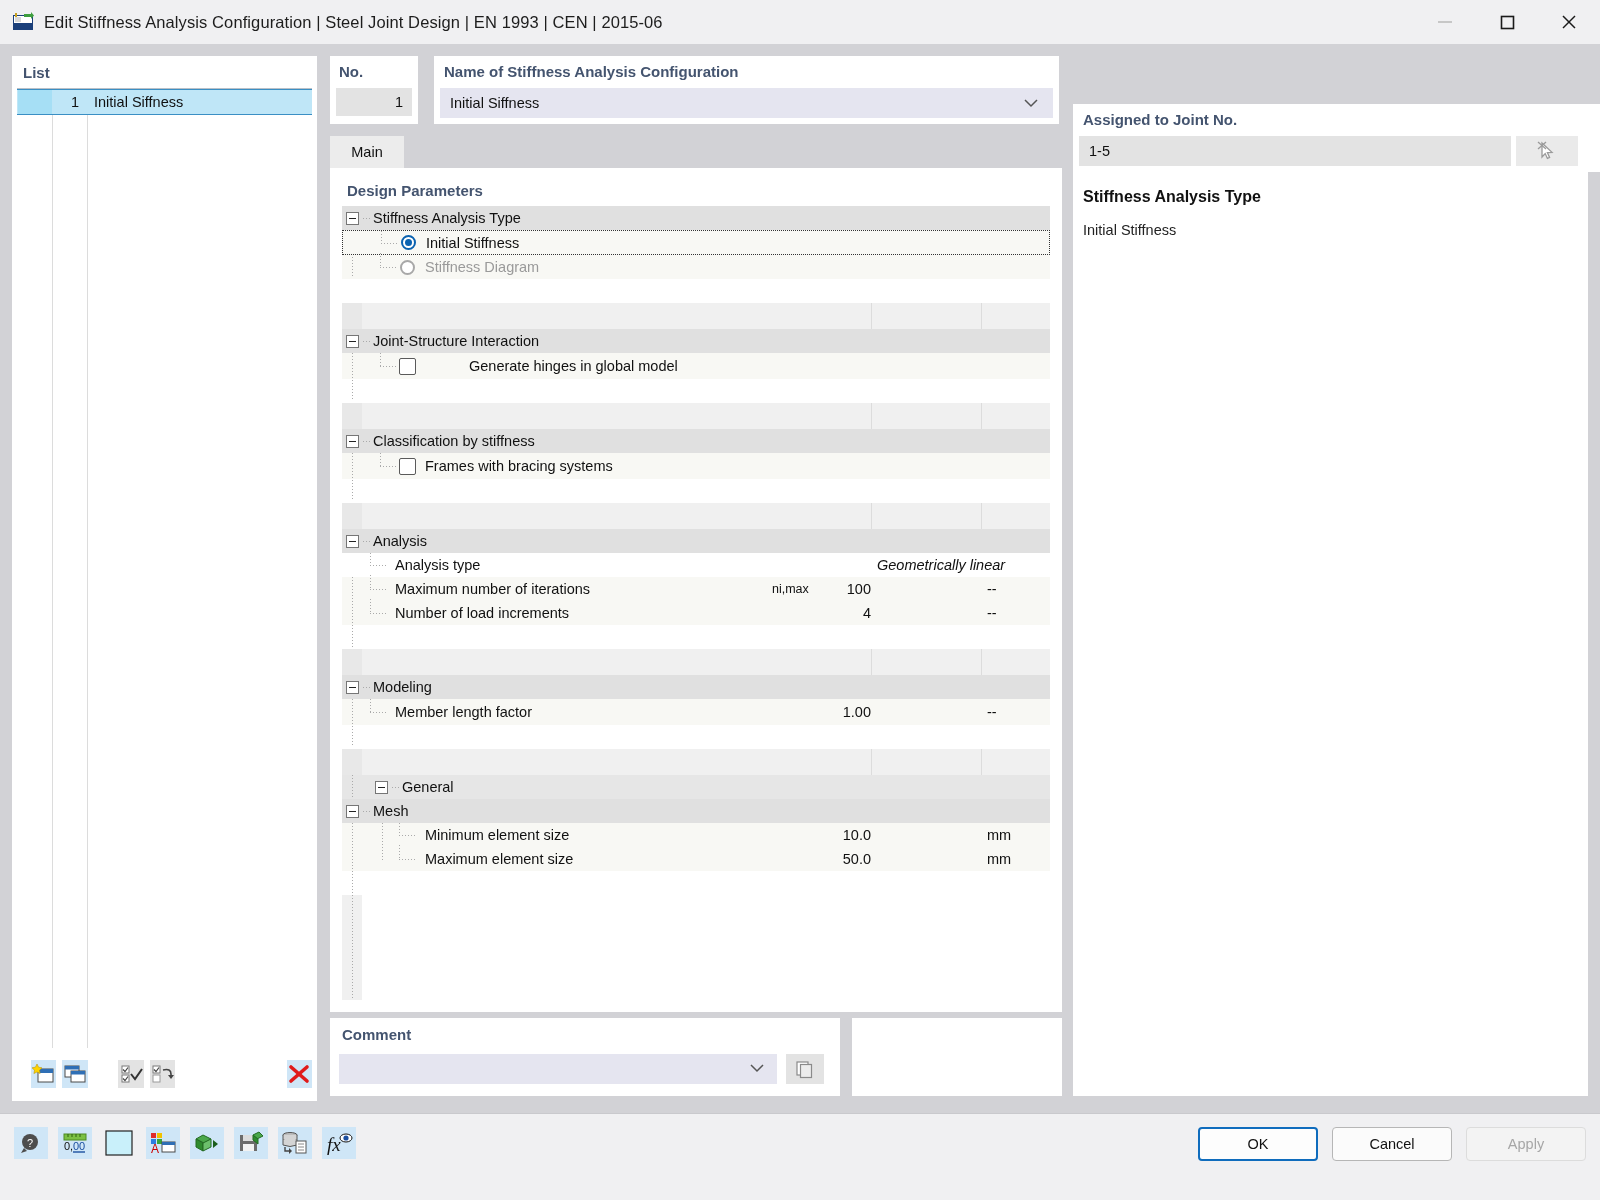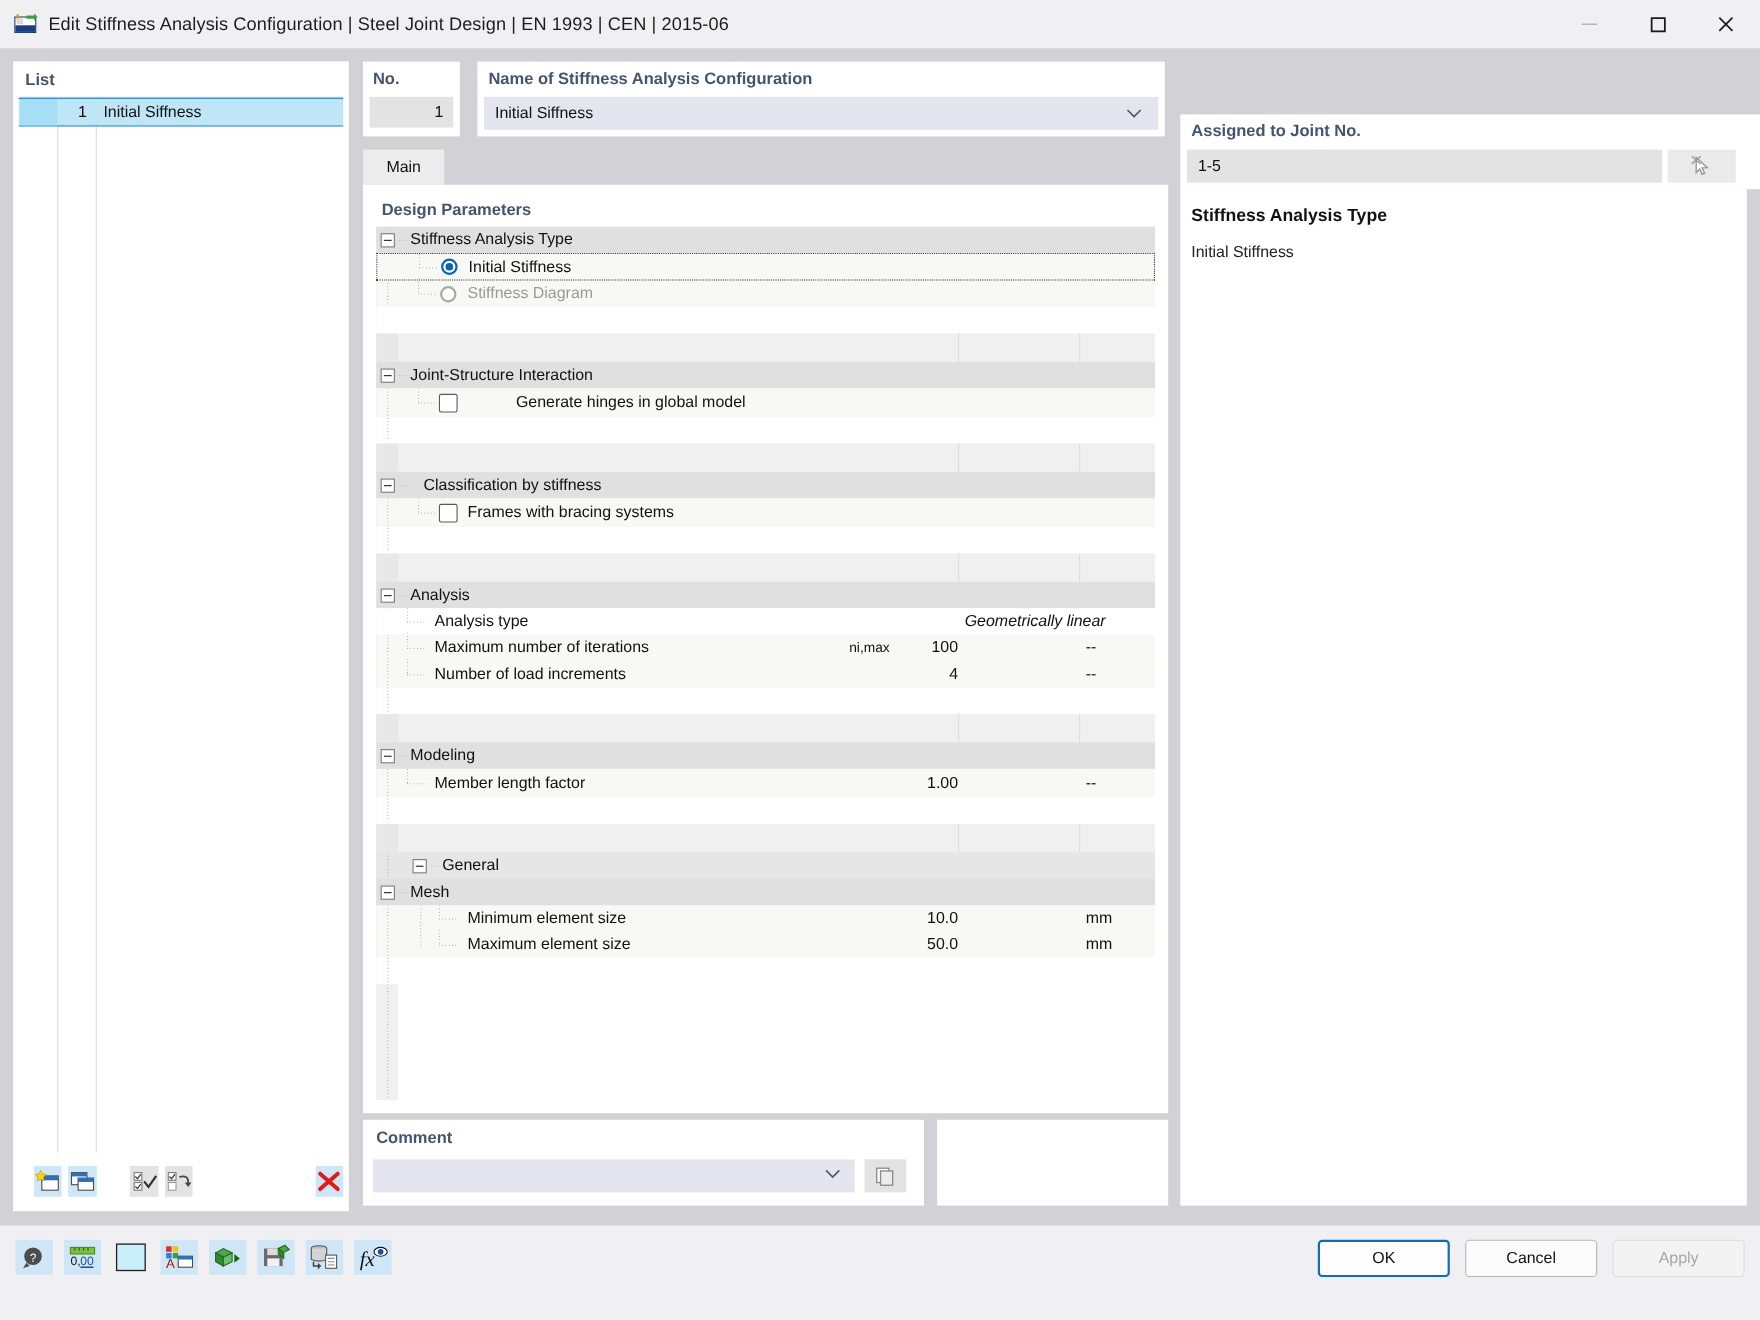--- a/index.html
+++ b/index.html
@@ -422,21 +422,21 @@
         <span class="cbox" style="position:absolute; left:57px;"></span>
         <span class="rlabel" style="left:83px;margin-left:44px;">Generate hinges in global model</span>
       </div>
       <div class="spacer"></div>
     </div>
     <div class="spacer2"></div>
 
     <div class="grp">
       <span class="exp expbox" style="margin-left:4px"></span>
       <span class="hguide" style="left:21px; top:12px; width:9px;"></span>
-      <span class="glabel" style="margin-left:26px">Classification by stiffness</span>
+      <span class="glabel" style="margin-left:14px">Classification by stiffness</span>
     </div>
     <div class="rows">
       <div class="vguide" style="left:10px; top:0; height:48px;"></div>
       <div class="row" style="height:26px;">
         <span class="vguide" style="left:38px; top:0; height:13px;"></span>
         <span class="hguide" style="left:38px; top:13px; width:17px;"></span>
         <span class="cbox" style="position:absolute; left:57px;"></span>
         <span class="rlabel" style="left:83px;">Frames with bracing systems</span>
       </div>
       <div class="spacer"></div>

